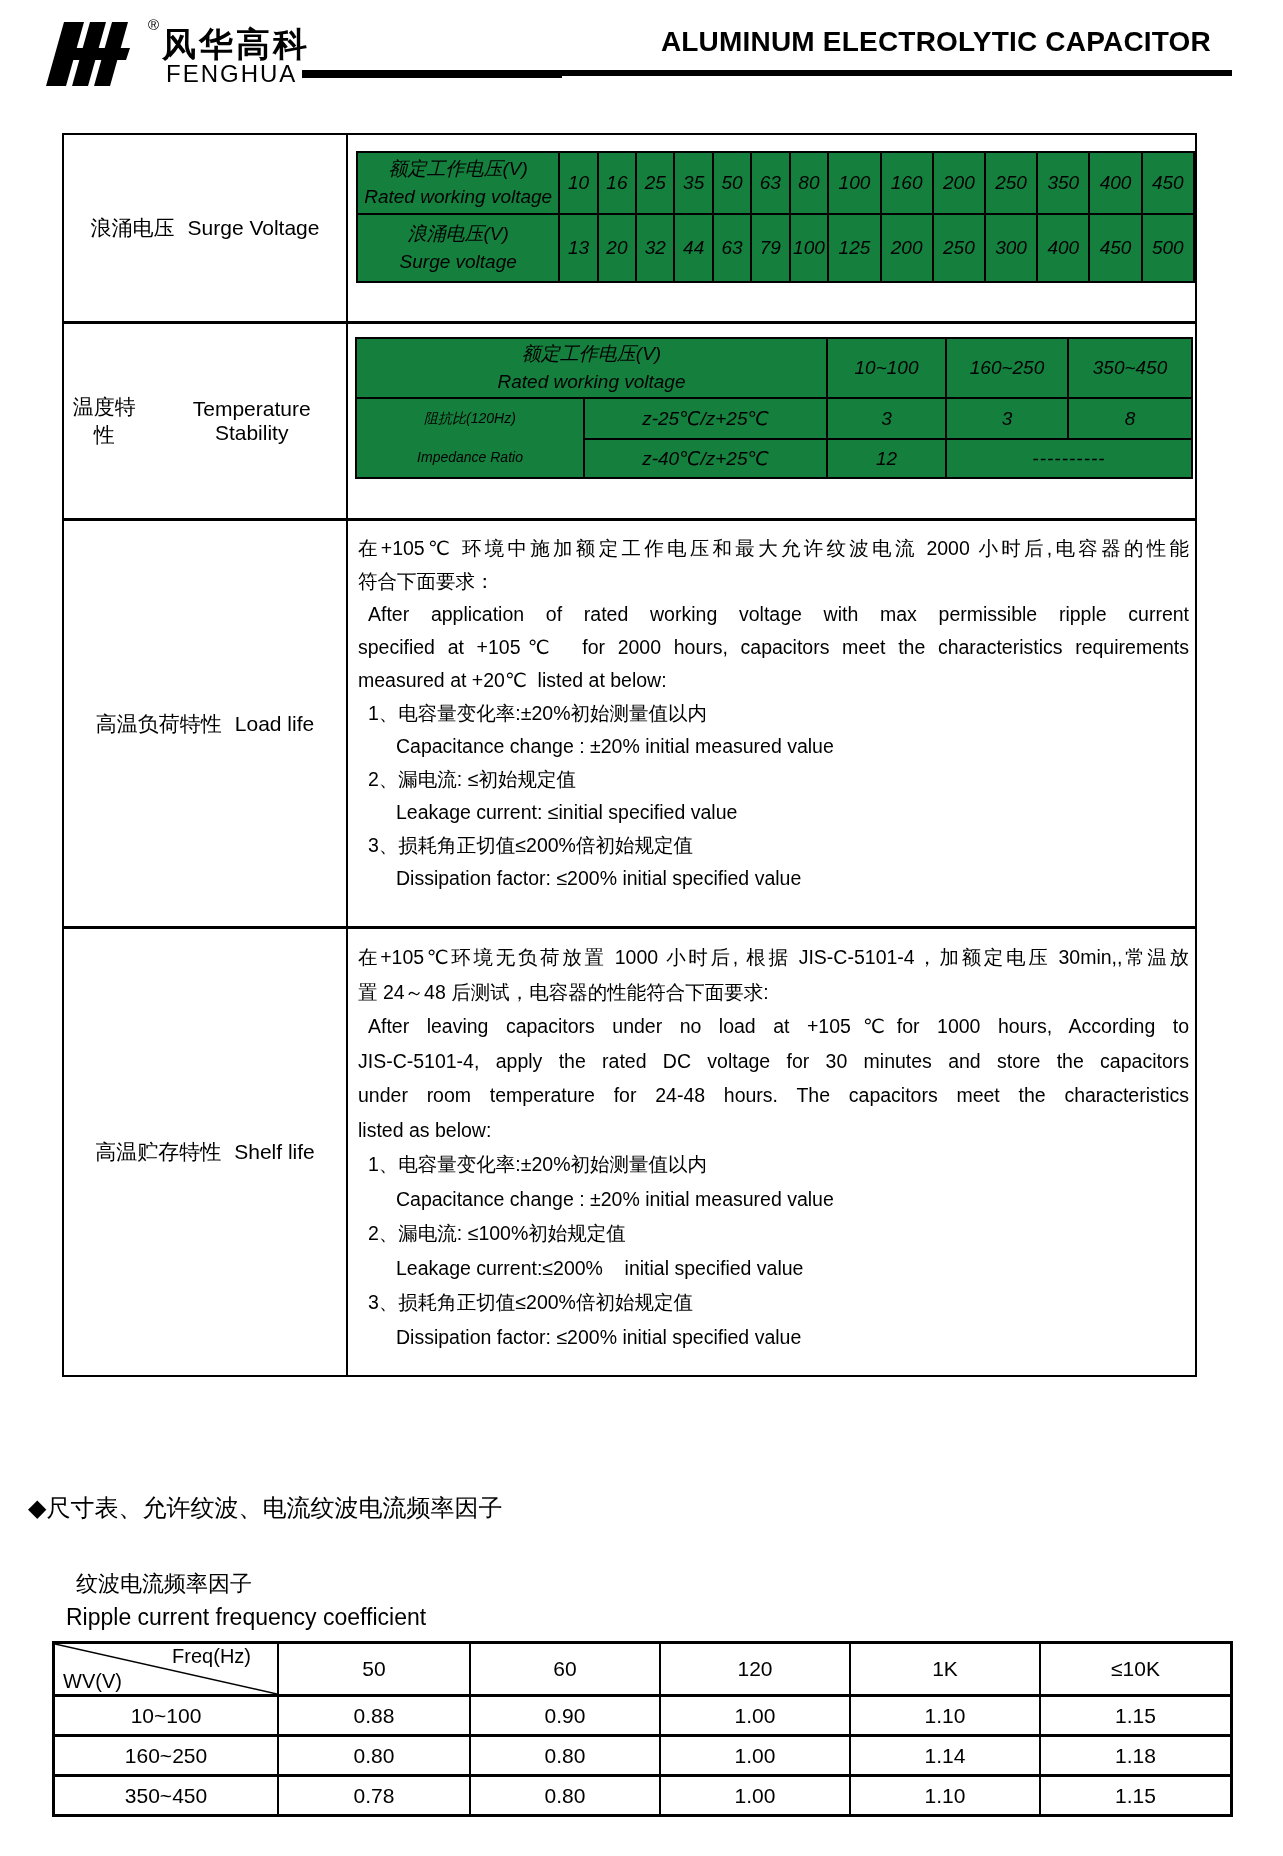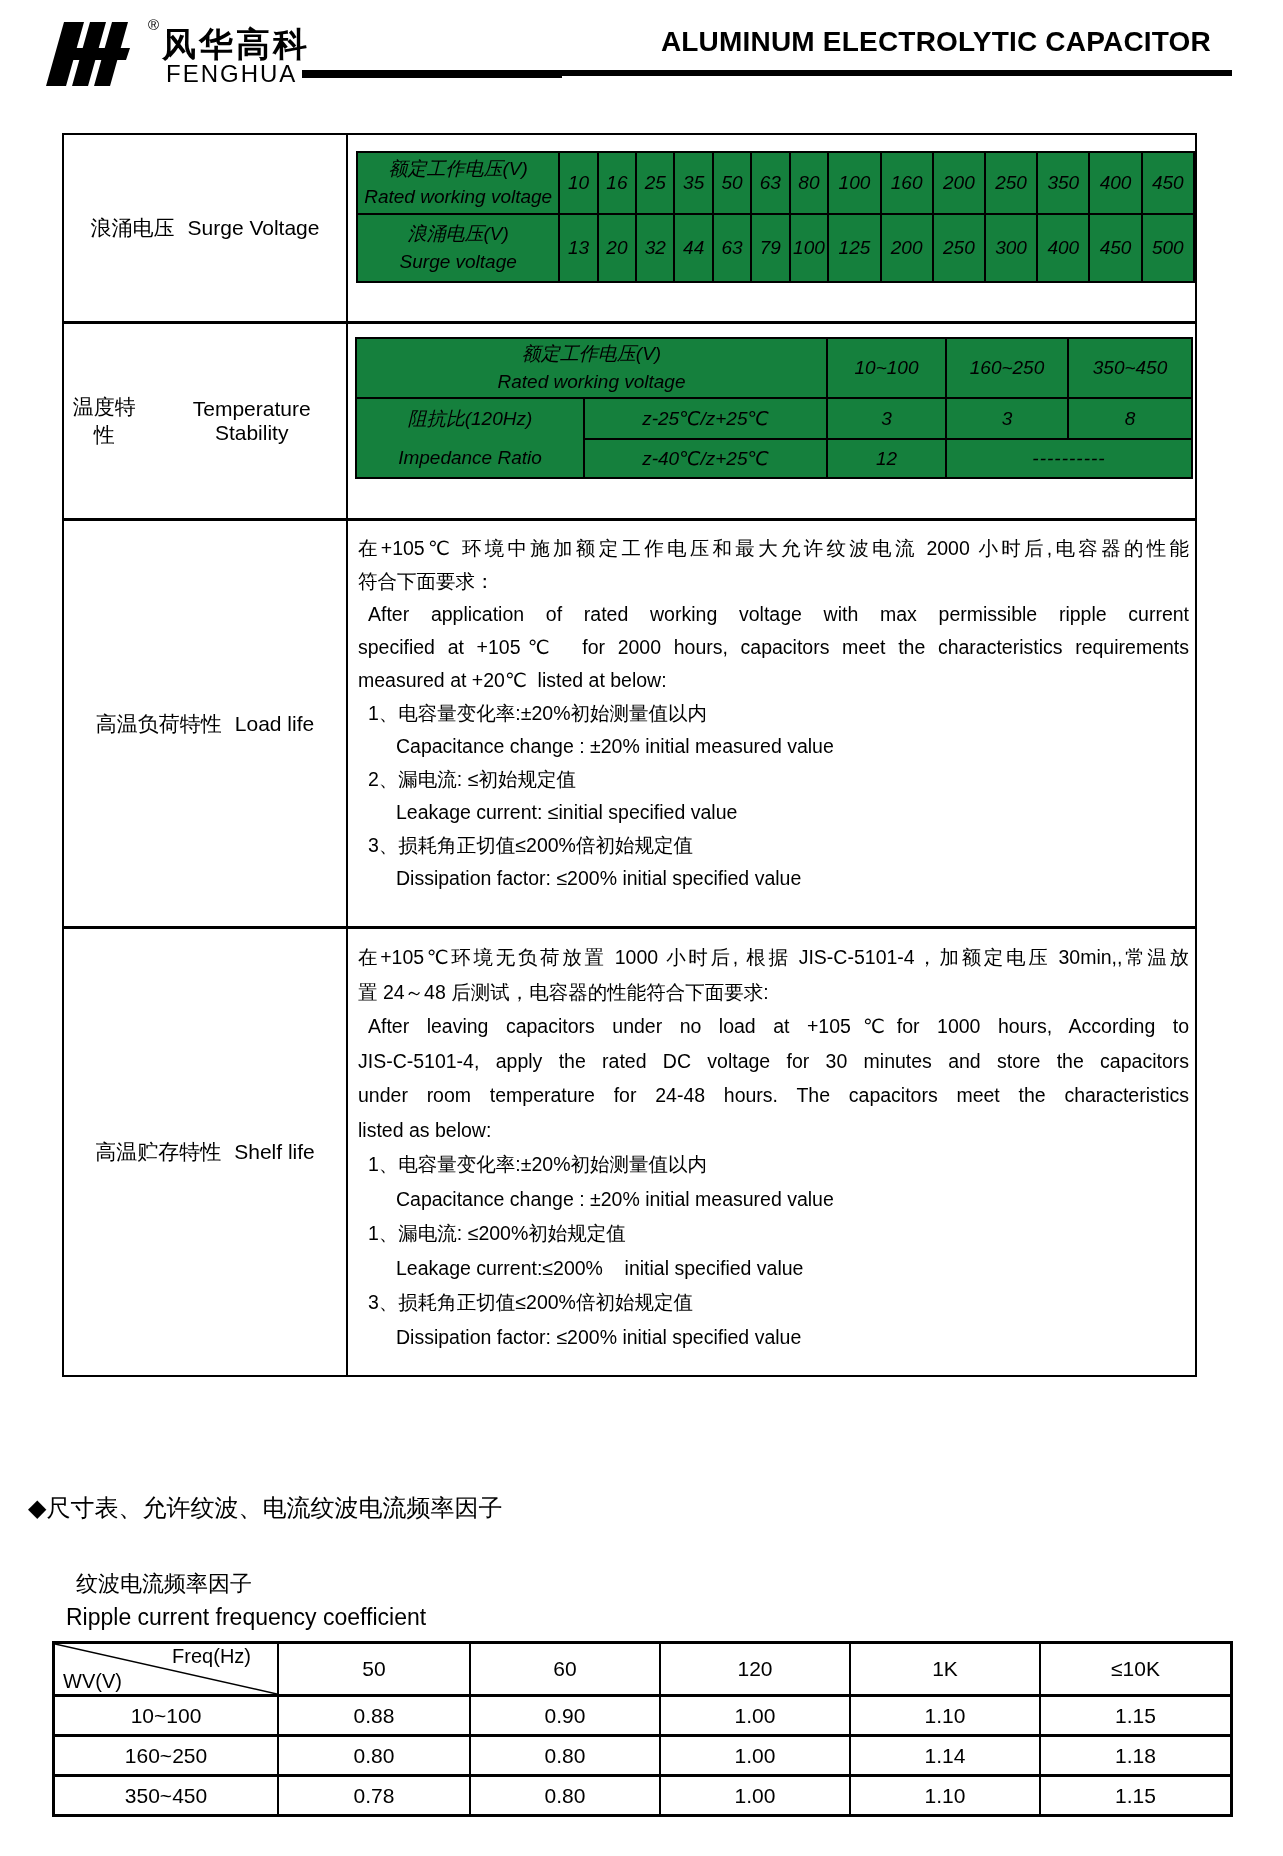--- a/index.html
+++ b/index.html
@@ -24,21 +24,21 @@
   .spec-content{flex:1;position:relative;}
 
   table.inner{border-collapse:collapse;background:#15803d;font-style:italic;}
   table.inner td{border:2px solid #000;text-align:center;vertical-align:middle;font-size:19px;padding:0;}
   .surge-table{position:absolute;left:8px;top:16px;}
   .surge-label-cell{width:206px;}
   .cell-2line div{line-height:28px;}
   .num-cell{font-size:20px;}
 
   .temp-table{position:absolute;left:7px;top:13px;}
-  .imp-cell div{line-height:39px;font-size:19px;}
+  .imp-cell div{line-height:39px;font-size:14px;}
 
   .life-text{position:absolute;left:0;top:0;right:0;padding:11px 6px 0 10px;}
   .t-line{font-size:19.5px;white-space:pre-wrap;}
   .load .t-line{line-height:33px;}
   .shelf .t-line{line-height:34.5px;}
   .ind1{margin-left:10px;}
   .ind2{margin-left:38px;}
   .just{text-align:justify;text-align-last:justify;}
 
   
@@ -198,21 +198,21 @@
       <div class="spec-content shelf">
         <div class="life-text" id="shelf-lines">
             <div class="t-line ind0 just">在+105℃环境无负荷放置 1000 小时后, 根据 JIS-C-5101-4，加额定电压 30min,,常温放</div>
             <div class="t-line ind0">置 24～48 后测试，电容器的性能符合下面要求:</div>
             <div class="t-line ind1 just">After leaving capacitors under no load at +105℃for 1000 hours, According to</div>
             <div class="t-line ind0 just">JIS-C-5101-4, apply the rated DC voltage for 30 minutes and store the capacitors</div>
             <div class="t-line ind0 just">under room temperature for 24-48 hours. The capacitors meet the characteristics</div>
             <div class="t-line ind0">listed as below:</div>
             <div class="t-line ind1">1、电容量变化率:±20%初始测量值以内</div>
             <div class="t-line ind2">Capacitance change : ±20% initial measured value</div>
-            <div class="t-line ind1">1、漏电流: ≤200%初始规定值</div>
+            <div class="t-line ind1">2、漏电流: ≤100%初始规定值</div>
             <div class="t-line ind2">Leakage current:≤200%    initial specified value</div>
             <div class="t-line ind1">3、损耗角正切值≤200%倍初始规定值</div>
             <div class="t-line ind2">Dissipation factor: ≤200% initial specified value</div>
           </div>
       </div>
     </div>
 
   </div>
 
   <div class="sec-h sec-h1"><span>◆</span><span>尺寸表、允许纹波、电流纹波电流频率因子</span></div>

